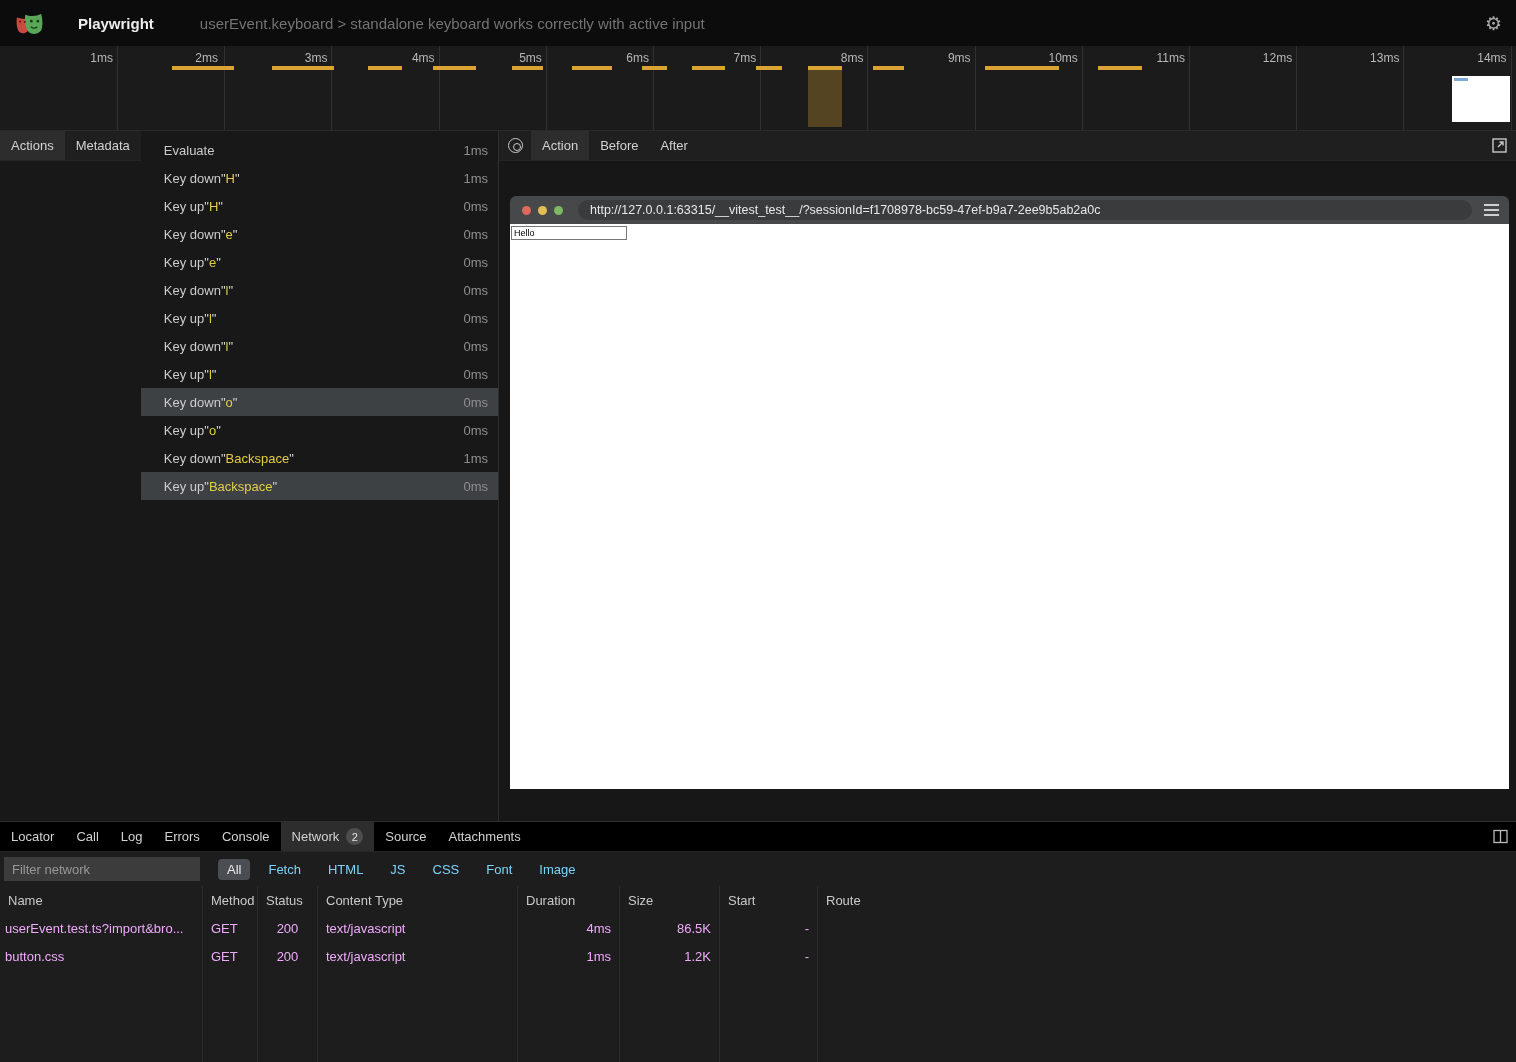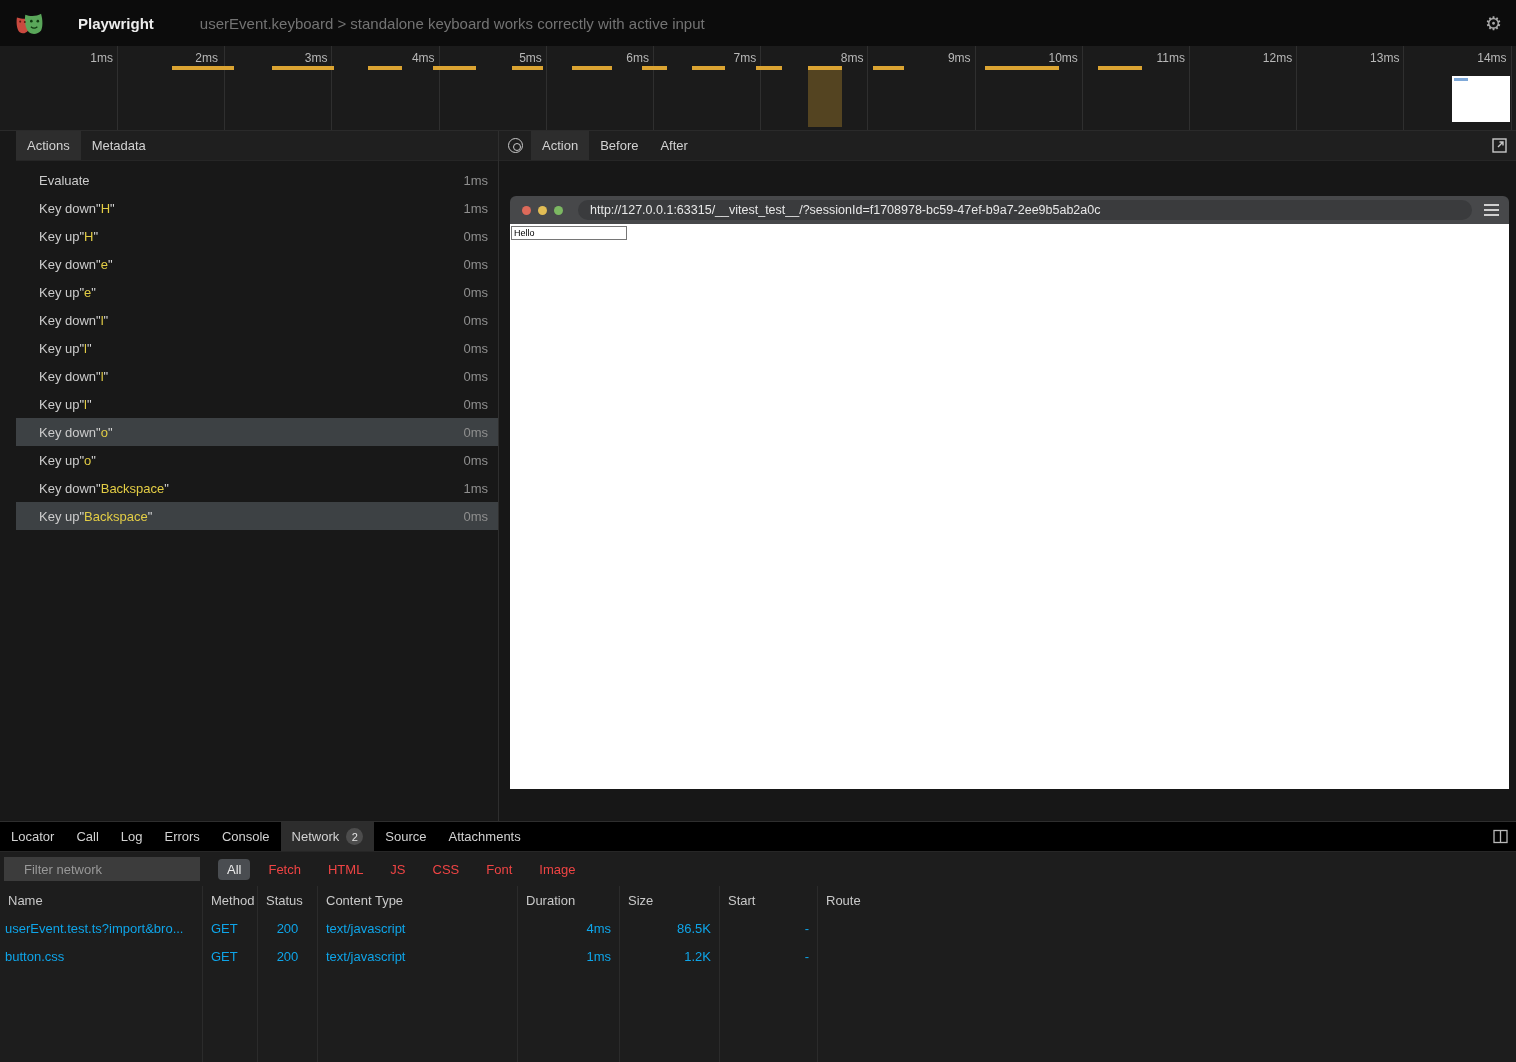--- a/index.html
+++ b/index.html
@@ -22,21 +22,21 @@
     background:#1b1b1b; border-bottom:1px solid #2a2a2a; overflow:hidden; }
   .tl-line { position:absolute; top:0; bottom:0; width:1px; background:#2f2f2f; }
   .tl-label { position:absolute; top:5px; width:58px; text-align:right; font-size:12px; color:#b8b8b8; }
   .tl-bar { position:absolute; top:20px; height:4px; background:var(--bar-orange); }
   .tl-selection { position:absolute; top:20px; bottom:3px; background:rgba(219,164,50,0.30); }
   .tl-thumb { position:absolute; background:#ffffff; }
   .tl-thumb-mark { position:absolute; left:2px; top:2px; width:14px; height:3px; background:#7ea8d8; }
   
   .main { position:absolute; top:131px; left:0; width:100%; height:690px; display:flex; }
   .left-panel { width:499px; flex:0 0 auto; border-right:1px solid #2e2e2e;
-    display:flex; flex-direction:column; background:#181818;padding-left:16px; }
+    display:flex; flex-direction:row; background:#181818; }
   .toolbar { height:30px; flex:0 0 auto; background:#1f1f1f; display:flex; align-items:stretch;
     border-bottom:1px solid #262626; }
   .tab { display:flex; align-items:center; padding:0 11px; color:#d2d2d2; cursor:pointer; white-space:nowrap; }
   .tab.selected { background:#2d2d2d; }
   .action-list { flex:1; padding-top:5px; overflow:hidden; }
   .action-row { height:28px; display:flex; align-items:center; padding:0 10px 0 23px; cursor:pointer; }
   .action-row.hl { background:var(--row-highlight); }
   .action-key { color:var(--accent-yellow); }
   .action-quote { color:#d6d6d6; }
   .action-duration { margin-left:auto; color:#8f8f8f; }
@@ -63,30 +63,30 @@
   
   .bottom { position:absolute; top:821px; left:0; width:100%; height:241px;
     border-top:1px solid #2e2e2e; background:#1d1d1d; display:flex; flex-direction:column; }
   .bottom-tabbar { height:30px; flex:0 0 auto; background:#000000; display:flex; align-items:stretch;
     position:relative; border-bottom:1px solid #262626; }
   .badge { margin-left:7px; width:17px; height:17px; border-radius:50%; background:#4d4d4d;
     color:#e2e2e2; font-size:11px; display:flex; align-items:center; justify-content:center; }
   .columns-icon { position:absolute; right:8px; top:7px; cursor:pointer; }
   .filter-row { height:34px; flex:0 0 auto; display:flex; align-items:center; background:#1d1d1d; }
   .filter-input { width:196px; height:24px; margin-left:4px; background:#3c3c3c; border:none;
-    color:#cccccc; font-size:13px; padding:0 20px; font-family:"Liberation Sans", sans-serif; }
+    color:#cccccc; font-size:13px; padding:0 8px; font-family:"Liberation Sans", sans-serif; }
   .filter-input::placeholder { color:#989898; }
   .chips { display:flex; align-items:center; margin-left:18px; gap:9px; }
-  .chip { padding:3px 9px; border-radius:4px; color:#ef4444; cursor:pointer; }
+  .chip { padding:3px 9px; border-radius:4px; color:#7dd3fc; cursor:pointer; }
   .chip.selected { background:#4a4d51; color:#eaeaea; }
   .net-table { flex:1; display:grid; overflow:hidden;
     grid-template-columns:203px 55px 60px 200px 102px 100px 98px auto;
     grid-template-rows:28px 28px 28px 1fr; background:#1d1d1d; }
   .cell { border-right:1px solid #2b2b2b; display:flex; align-items:center;
-    padding:0 8px; white-space:nowrap; overflow:hidden; color:#0ea5e9; }
+    padding:0 8px; white-space:nowrap; overflow:hidden; color:#f0abfc; }
   .cell.last { border-right:none; }
   .cell.head { color:#c9c9c9; }
   .cell.r { justify-content:flex-end; }
   .cell.c { justify-content:center; }
   .cell.name { padding-left:5px; text-overflow:ellipsis; }
 </style>
 </head>
 <body>
 
 <div class="app" style="--accent-yellow: #e3cd45; --bar-orange: #dba432; --row-highlight: #3d4144; --c-red: #dd6a5a; --c-yellow: #e2bd55; --c-green: #7cb862;">

